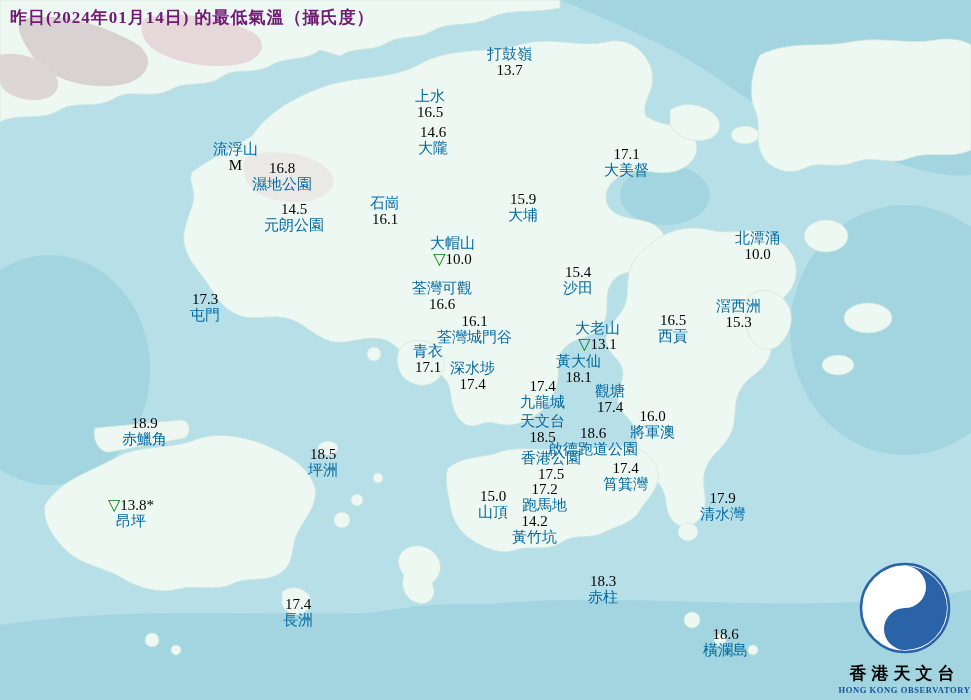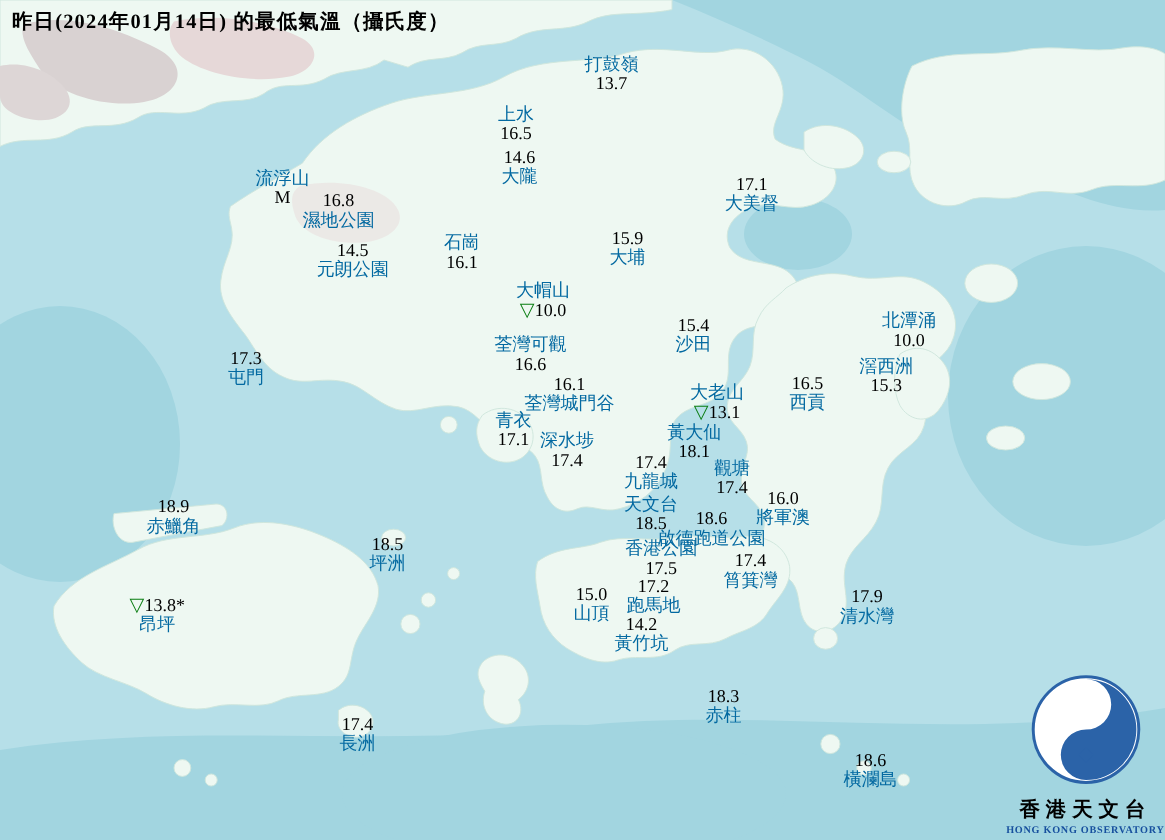--- a/index.html
+++ b/index.html
@@ -6,21 +6,21 @@
   .map{
     position:relative;
     width:971px;height:700px;
     overflow:hidden;
     background:#b6dfe8;
     font-family:"Liberation Serif","DejaVu Serif",serif;
   }
   .basemap{position:absolute;left:0;top:0;}
   .title{
     position:absolute;left:10px;top:6px;
-    font-size:17px;font-weight:bold;color:#000000;
+    font-size:17px;font-weight:bold;color:#701a75;
     letter-spacing:1px;white-space:nowrap;
   }
   .station{
     position:absolute;
     text-align:center;
     line-height:16px;
     white-space:nowrap;
   }
   .st-name{color:#0369a1;font-size:15px;}
   .st-value{color:#000;font-size:15px;}
@@ -164,21 +164,21 @@
         <div class="st-value">16.6</div>
       </div>
       <div class="station" style="left: 437px; top: 313px;">
         <div class="st-value">16.1</div>
         <div class="st-name">荃灣城門谷</div>
       </div>
       <div class="station" style="left: 563px; top: 264px;">
         <div class="st-value">15.4</div>
         <div class="st-name">沙田</div>
       </div>
-      <div class="station" style="left: 735px; top: 260px;">
+      <div class="station" style="left: 735px; top: 230px;">
         <div class="st-name">北潭涌</div>
         <div class="st-value">10.0</div>
       </div>
       <div class="station" style="left: 716px; top: 298px;">
         <div class="st-name">滘西洲</div>
         <div class="st-value">15.3</div>
       </div>
       <div class="station" style="left: 658px; top: 312px;">
         <div class="st-value">16.5</div>
         <div class="st-name">西貢</div>

